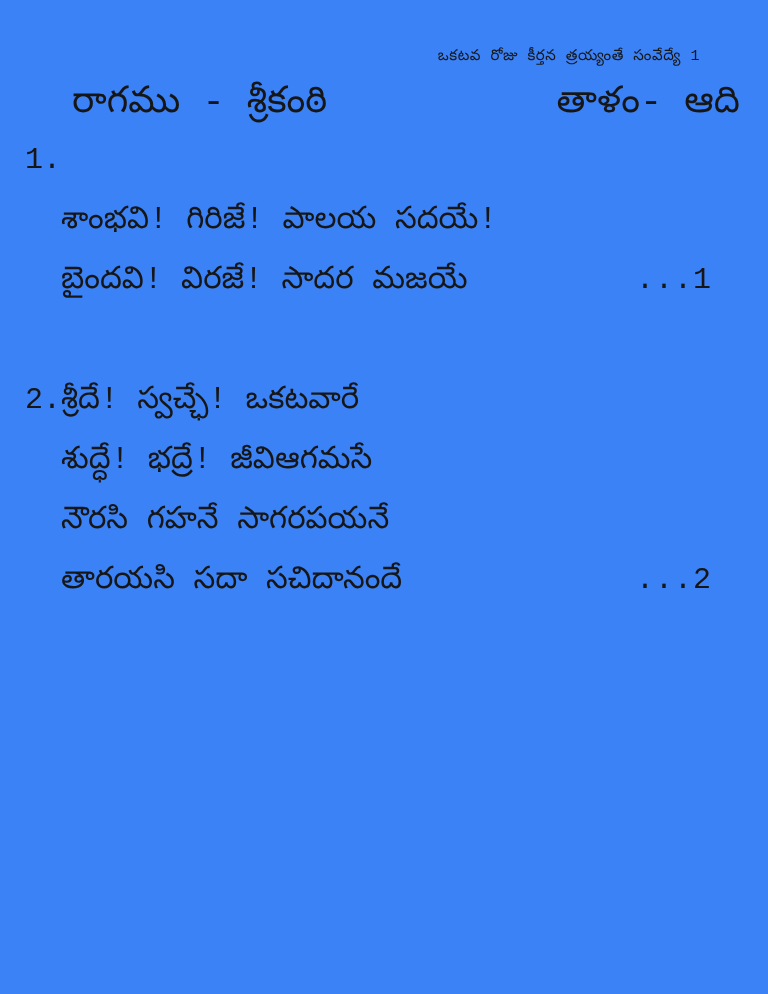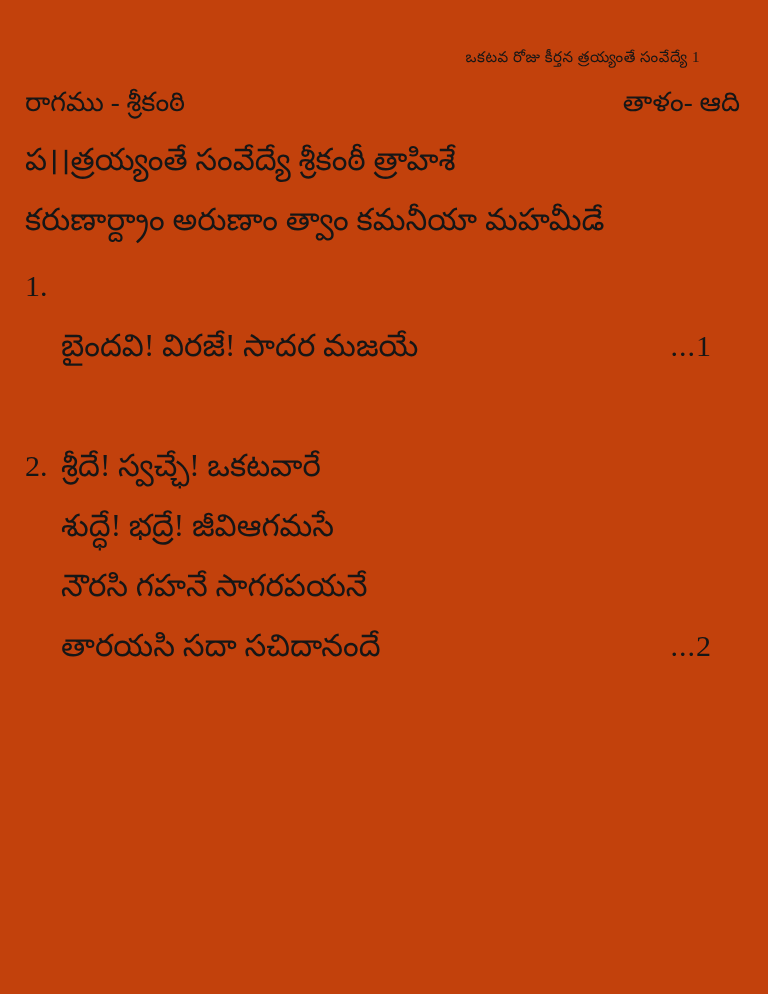--- a/index.html
+++ b/index.html
@@ -5,42 +5,43 @@
   html, body {
     margin: 0;
     padding: 0;
     background: #ffffff;
   }
   .page {
     position: relative;
     width: 768px;
     height: 994px;
     margin: 0 auto;
-    background: #c2410c;
+    background: #3b82f6;
     color: #161616;
-    font-family: Liberation Serif, serif;
+    font-family: Liberation Mono, monospace;
     box-sizing: border-box;
     padding: 0 28px 16px 25px;
     overflow: hidden;
   }
   .running-header {
     margin-top: 46px;
     text-align: right;
     padding-right: 40px;
     font-size: 15px;
     line-height: 22px;
     letter-spacing: 0.5px;
   }
   .raga-row {
     margin-top: 12px;
     display: flex;
     justify-content: space-between;
     align-items: baseline;
-    font-size: 27px;
+    font-size: 37px;
     line-height: 44px;
+    margin-left: 47px;
   }
   .pallavi {
     margin-top: 6px;
   }
   .pallavi-line {
     font-size: 31px;
     line-height: 60px;
     white-space: nowrap;
   }
   .verse {
@@ -78,28 +79,28 @@
 
 <div class="page">
 
   <div class="running-header">ఒకటవ రోజు కీర్తన త్రయ్యంతే సంవేద్యే 1</div>
 
   <div class="raga-row">
     <span>రాగము - శ్రీకంఠి</span>
     <span>తాళం- ఆది</span>
   </div>
 
-  <div class="pallavi">
-    <div class="pallavi-line">ప।।త్రయ్యంతే సంవేద్యే శ్రీకంఠీ త్రాహిశే</div>
-    <div class="pallavi-line">కరుణార్ద్రాం అరుణాం త్వాం కమనీయా మహమీడే</div>
-  </div>
 
   <div class="verse verse-1">
     <div class="verse-line">
       <span class="verse-num">1.</span>
+    </div>
+    <div class="verse-line">
+      <span class="verse-indent"></span>
+      <span class="line-text">శాంభవి! గిరిజే! పాలయ సదయే!</span>
     </div>
     <div class="verse-line">
       <span class="verse-indent"></span>
       <span class="line-text">బైందవి! విరజే! సాదర మజయే</span>
       <span class="end-marker">...1</span>
     </div>
   </div>
 
   <div class="verse verse-2">
     <div class="verse-line">

